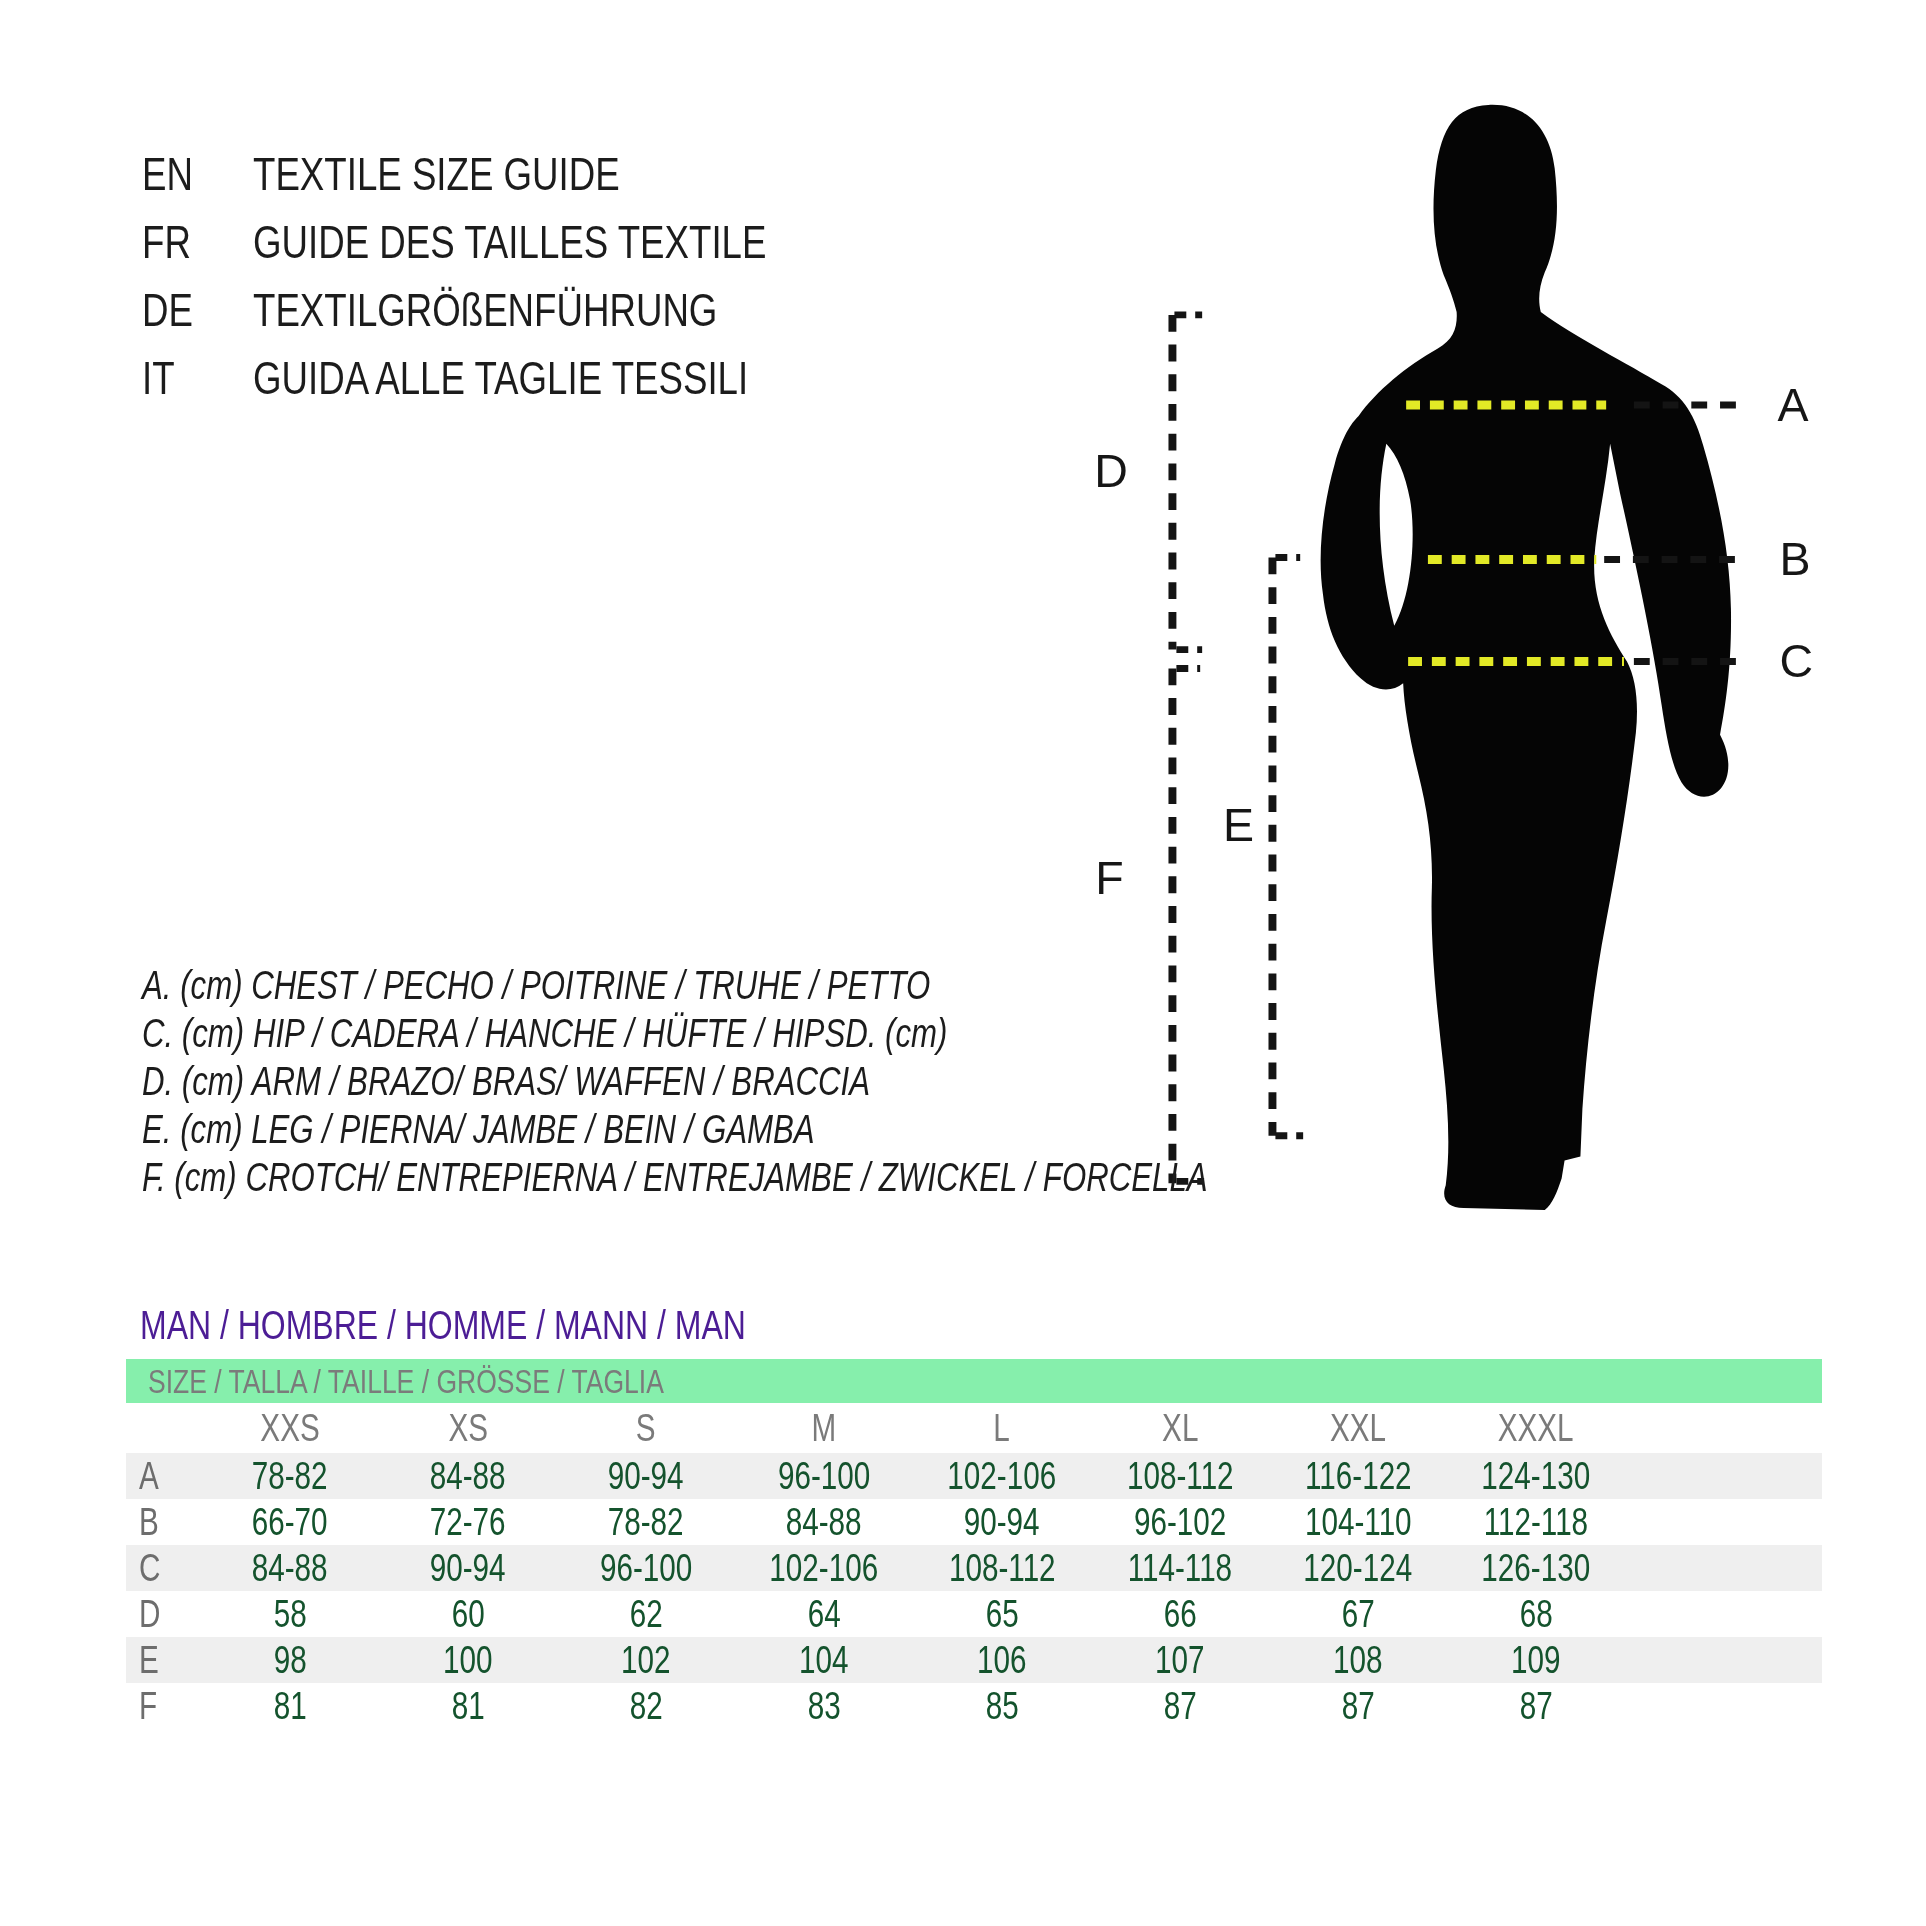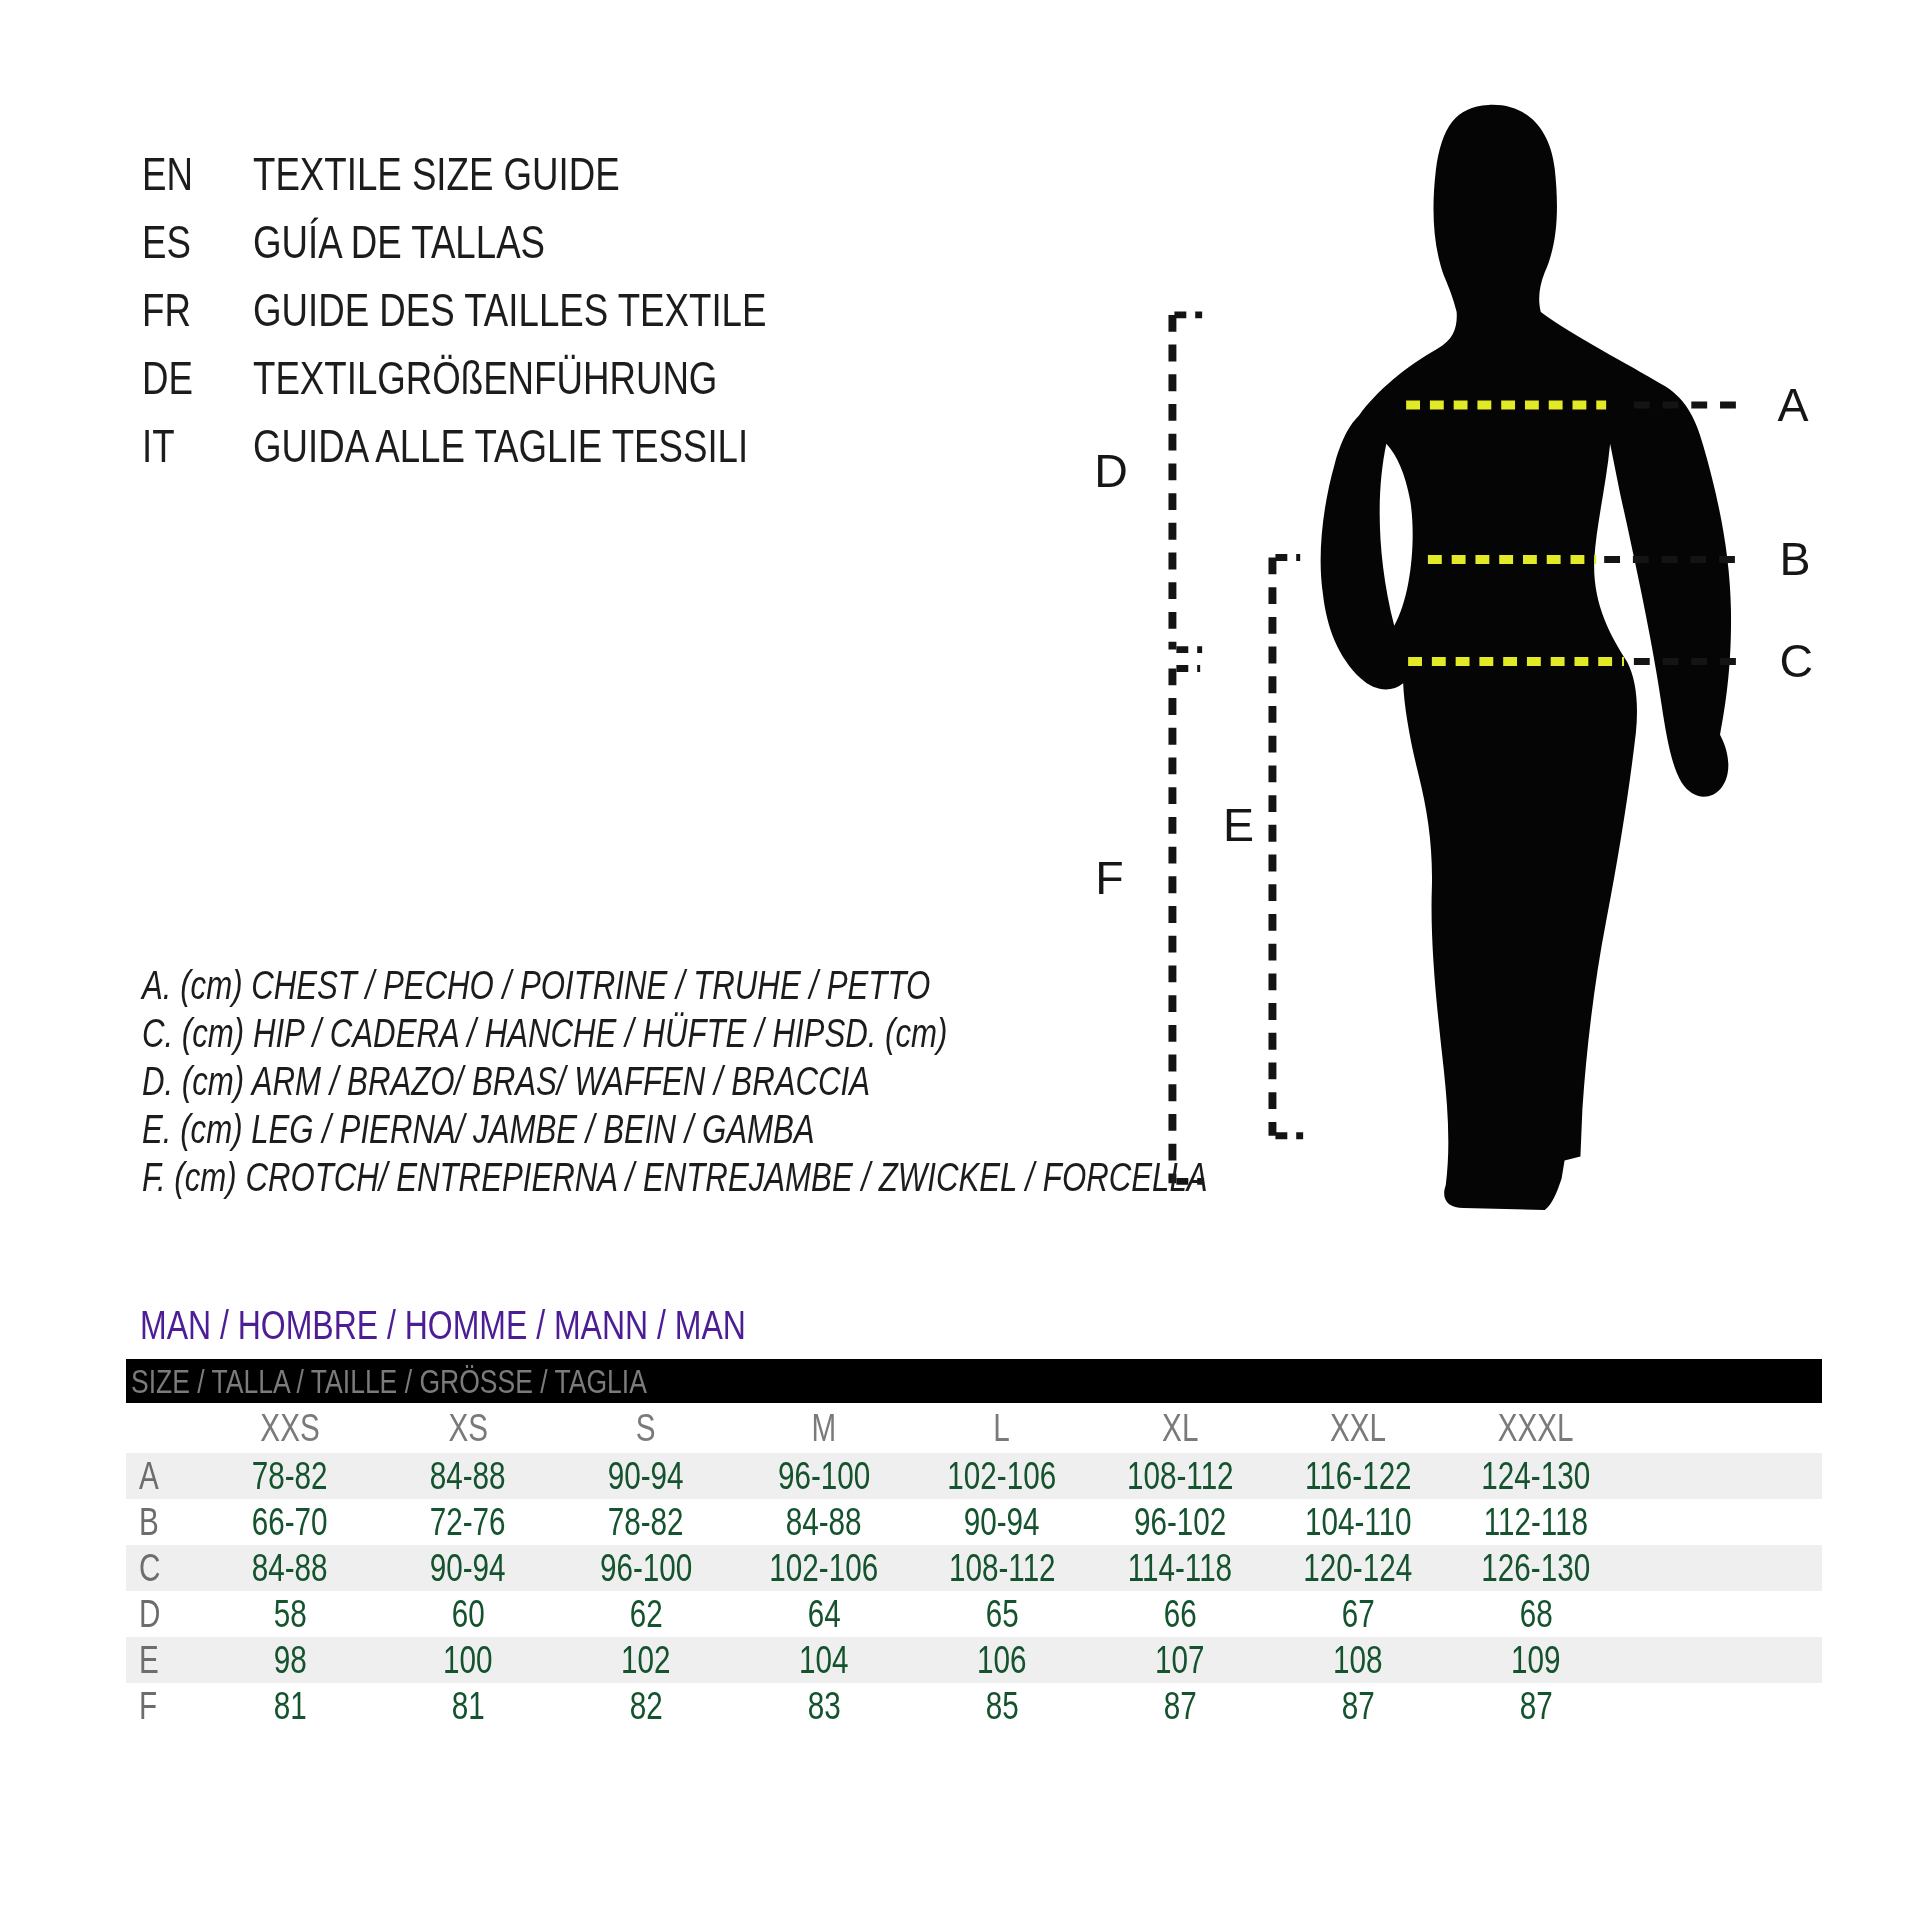--- a/index.html
+++ b/index.html
@@ -19,41 +19,40 @@
   
   .legend{position:absolute;left:142px;top:961px;color:#1c1c1c;}
   .legend-row{height:48px;line-height:48px;font-size:40px;font-style:italic;}
 
   
   .gender{position:absolute;left:140px;top:1301px;height:48px;line-height:48px;
           font-size:41px;color:#4c1d95;}
 
   
   .tbl{position:absolute;left:126px;top:1359px;width:1696px;}
-  .tbl-bar{height:44px;line-height:45px;background:#000000;color:#7b7b7b;
-           font-size:34px;padding-left:5px;box-sizing:border-box;}
+  .tbl-bar{height:44px;line-height:45px;background:#86efac;color:#7b7b7b;
+           font-size:34px;padding-left:22px;box-sizing:border-box;}
   .hdr-row{display:grid;grid-template-columns:75px repeat(8,178px) 1fr;height:50px;align-items:center;}
   .data-row{display:grid;grid-template-columns:75px repeat(8,178px) 1fr;height:46px;align-items:center;}
   .data-row.alt{background:#efefef;}
   .cell{text-align:center;font-size:38px;color:#14532d;}
   .hdr-cell{text-align:center;font-size:38px;color:#7a7a7a;}
   .row-label{text-align:left;padding-left:13px;font-size:38px;color:#6d6d6d;}
 
   
   .diagram{position:absolute;left:0;top:0;width:1927px;height:1927px;}
   .dim-label{font-size:47px;fill:#161616;}
 </style>
 </head>
 <body>
 
 <div class="canvas">
 
   <div class="lang-block" id="langList">
       <div class="lang-row"><span class="lang-code"><span class="cond">EN</span></span><span class="lang-title"><span class="cond">TEXTILE SIZE GUIDE</span></span></div>
-      <div class="lang-row"><span class="lang-code"><span class="cond">ES</span></span><span class="lang-title"><span class="cond">GUÍA DE TALLAS</span></span></div>
       <div class="lang-row"><span class="lang-code"><span class="cond">FR</span></span><span class="lang-title"><span class="cond">GUIDE DES TAILLES TEXTILE</span></span></div>
       <div class="lang-row"><span class="lang-code"><span class="cond">DE</span></span><span class="lang-title"><span class="cond">TEXTILGRÖßENFÜHRUNG</span></span></div>
       <div class="lang-row"><span class="lang-code"><span class="cond">IT</span></span><span class="lang-title"><span class="cond">GUIDA ALLE TAGLIE TESSILI</span></span></div>
     </div>
 
   <svg class="diagram" viewBox="0 0 1946 1946">
 
     <path fill="#050505" fill-rule="evenodd" d="
       M 1503 106
       C 1540 104 1565 128 1570 170

